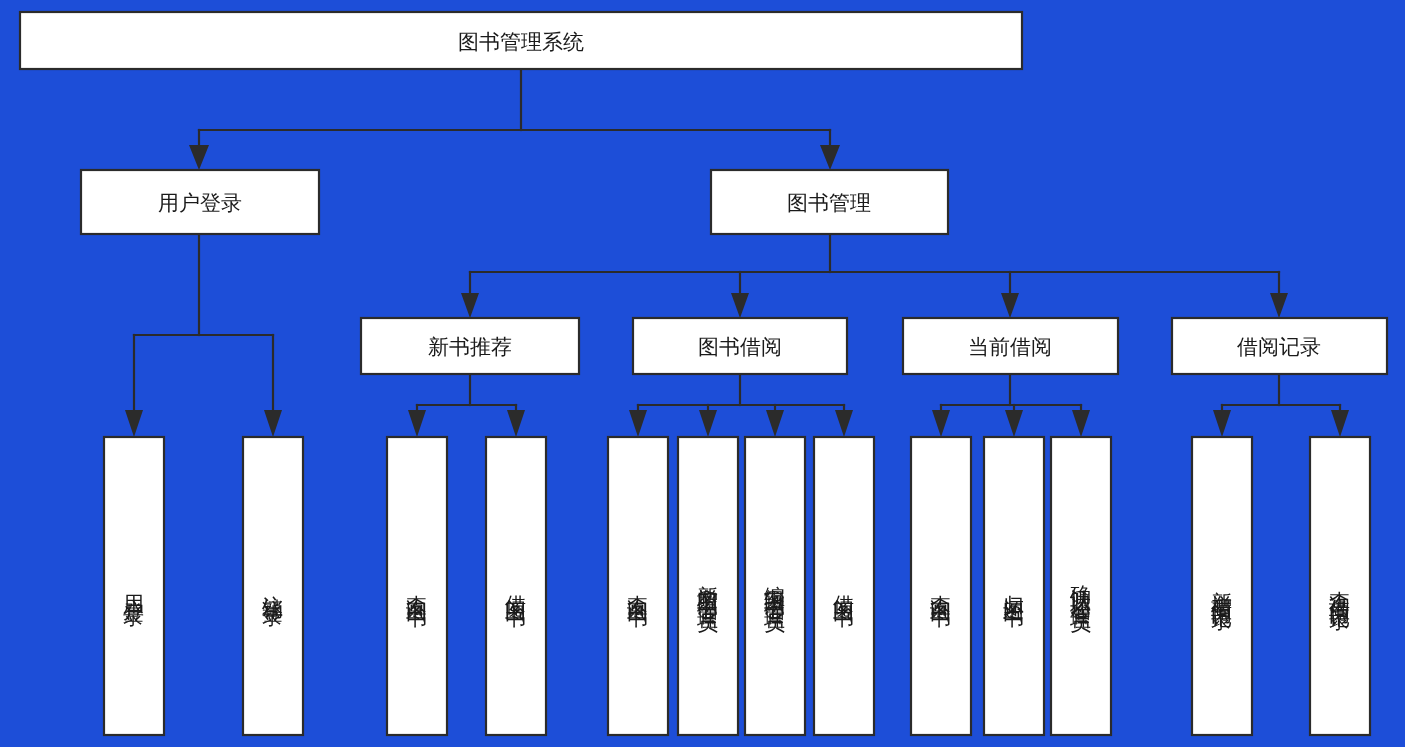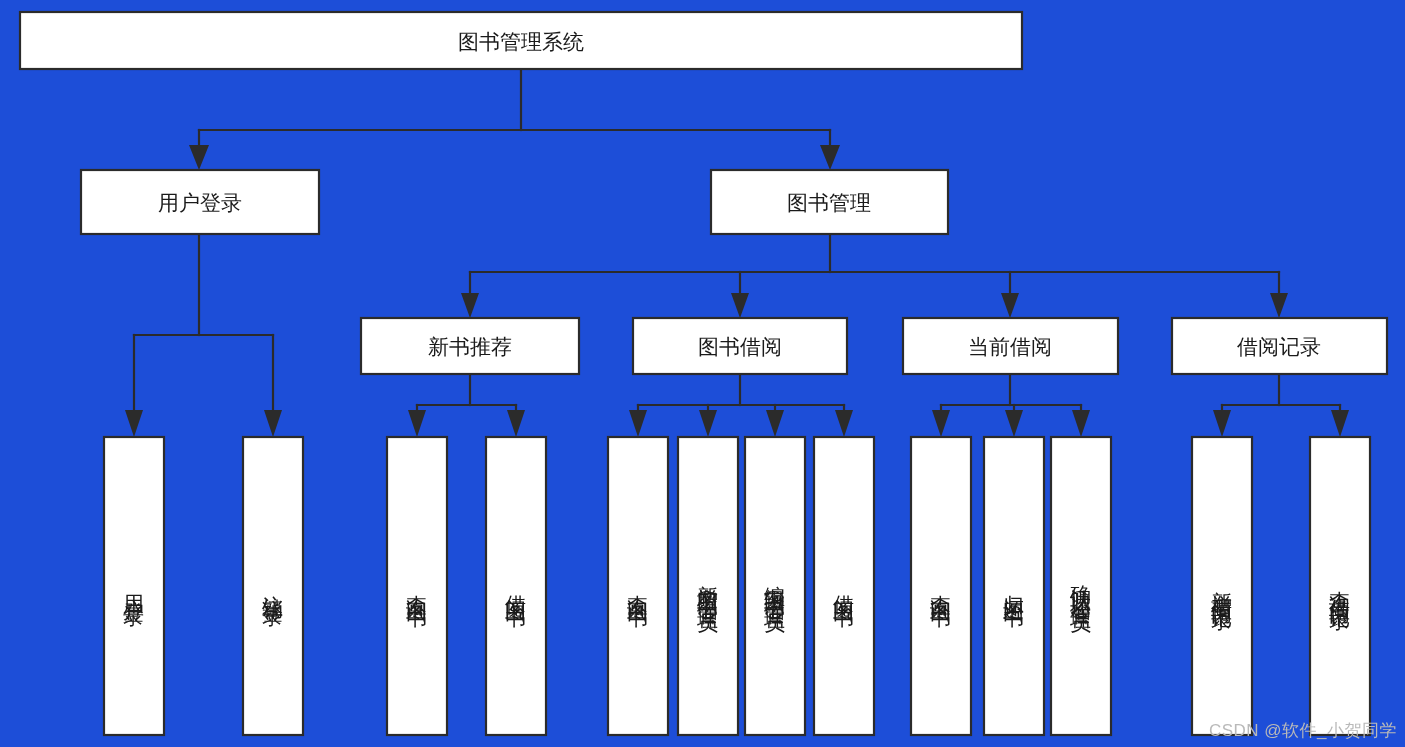--- a/index.html
+++ b/index.html
@@ -215,15 +215,14 @@
       <rect class="node-rect" x="1192" y="437" width="60" height="298"></rect>
       <text class="node-label v" x="1222" y="586">新增借阅记录</text>
     </g>
     <g>
       <rect class="node-rect" x="1310" y="437" width="60" height="298"></rect>
       <text class="node-label v" x="1340" y="586">查询借阅记录</text>
     </g>
 
   </svg>
 
-  <div id="watermark">CSDN @软件_小贺同学</div>
 
 </div>
 
 </body></html>

